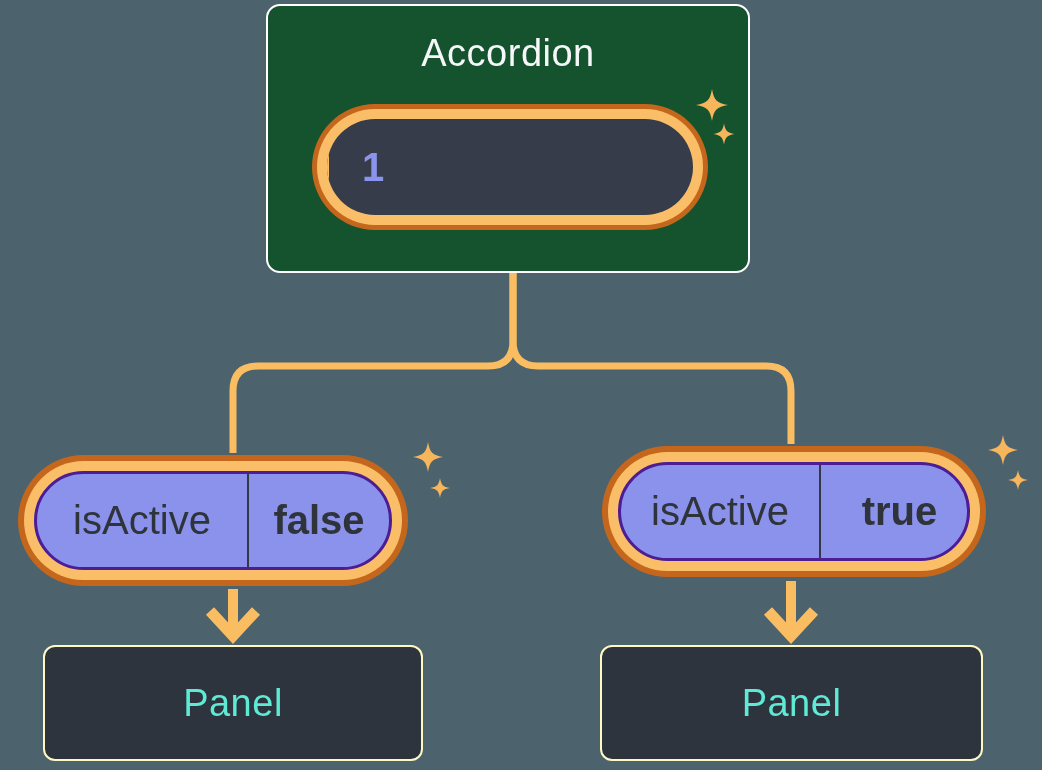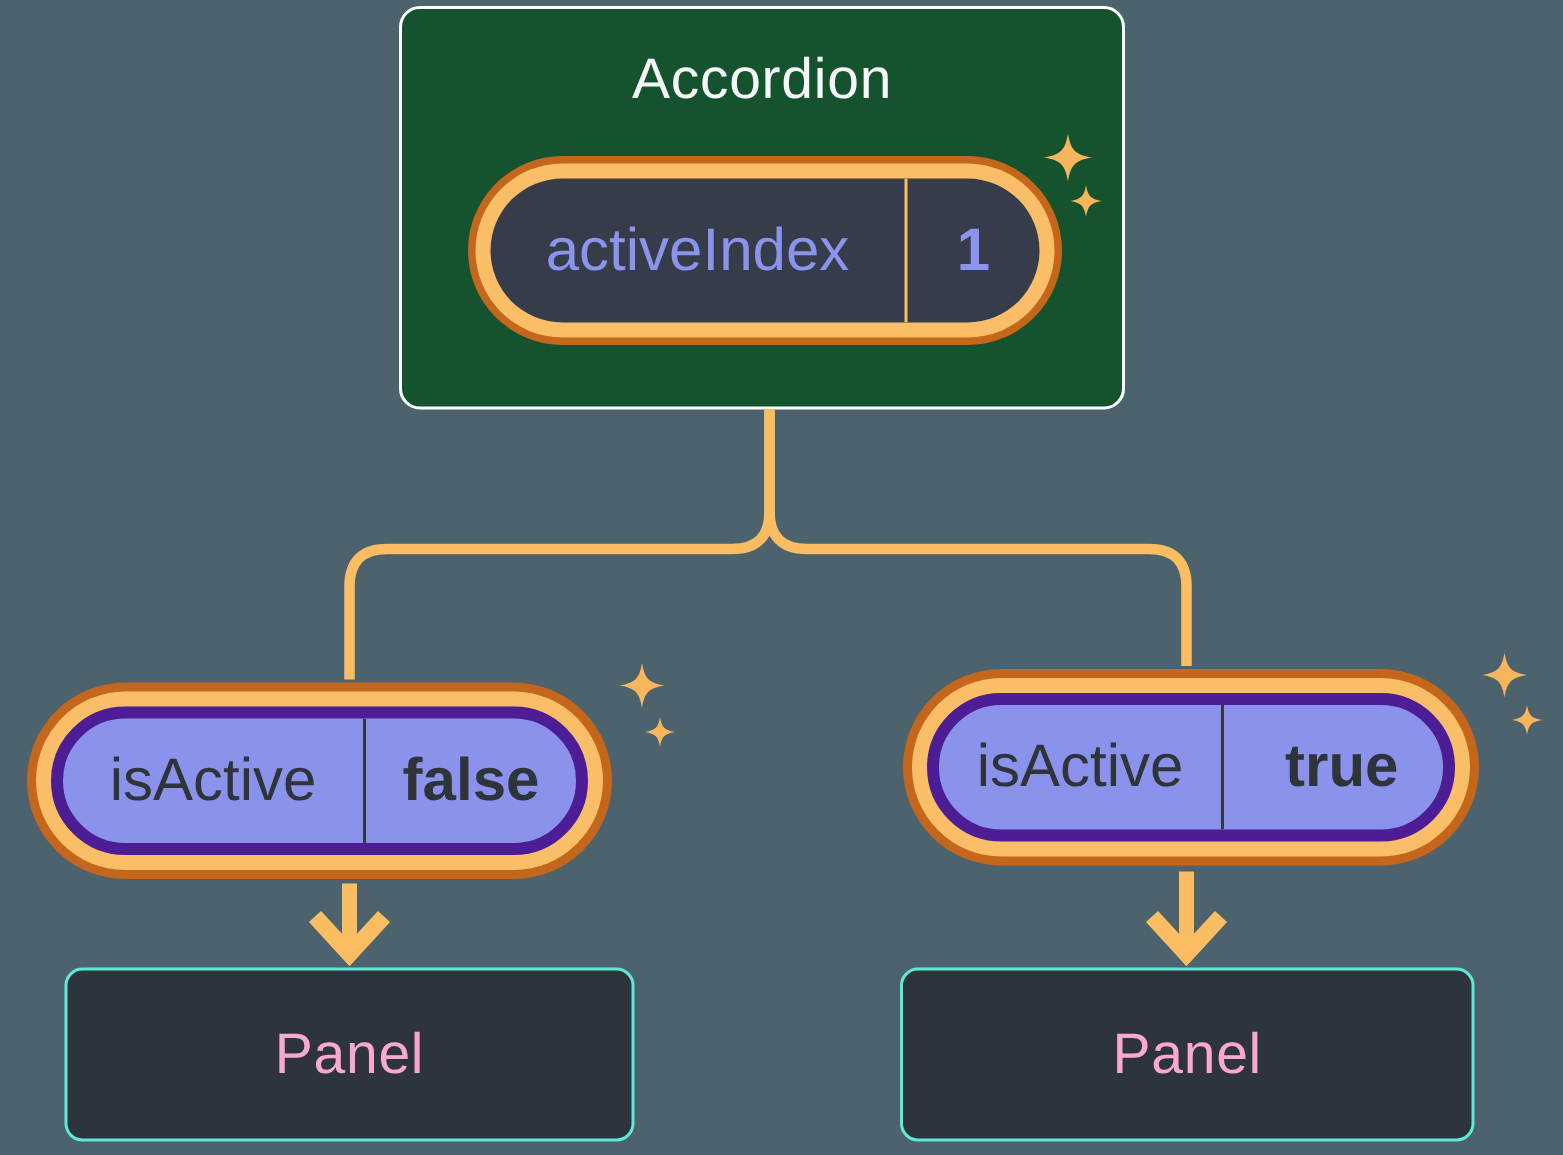--- a/index.html
+++ b/index.html
@@ -90,43 +90,43 @@
   .state-pill .pill-core { background: #363C49; }
   .state-pill .seg-label,
   .state-pill .seg-value { color: #8B94EC; }
   .state-pill .seg-divider { background: #FABD62; }
   .state-pill .seg-value { width: 88px; }
 
   
   .prop-pill { padding: 6px; }
   .prop-pill .pill-core {
     background: #8B92EC;
-    border: 8px solid #4c1d95;
+    border: 3px solid #4c1d95;
   }
   .prop-pill .seg-label,
   .prop-pill .seg-value { color: #2F343B; }
   .prop-pill .seg-divider { background: #333845; }
 
   .prop-pill-left  { left: 18px;  top: 455px; width: 390px; height: 131px; }
   .prop-pill-left  .seg-value { width: 140px; }
   .prop-pill-right { left: 602px; top: 446px; width: 384px; height: 131px; }
   .prop-pill-right .seg-value { width: 135px; margin-left: 11px; }
 
   
   .panel {
     position: absolute;
     background: #2E343E;
-    border: 2px solid #5eead4;
+    border: 2px solid #fef9c3;
     border-radius: 12px;
     display: flex;
     align-items: center;
     justify-content: center;
     font-size: 38px;
     font-weight: 500;
-    color: #f9a8d4;
+    color: #5eead4;
     letter-spacing: 0.5px;
     z-index: 1;
   }
   .panel-left  { left: 43px;  top: 645px; width: 380px; height: 116px; }
   .panel-right { left: 600px; top: 645px; width: 383px; height: 116px; }
 </style>
 </head>
 <body>
 
 <div class="canvas">
@@ -160,21 +160,20 @@
       <use href="#sparkle" transform="translate(1018,480) scale(10)"></use>
     </g>
   </svg>
 
   <div class="root-box">
     <div class="box-title">Accordion</div>
 
     <div class="pill state-pill">
       <div class="pill-mid">
         <div class="pill-core">
-          <span class="seg-label">activeIndex</span>
           <span class="seg-divider"></span>
           <span class="seg-value">1</span>
         </div>
       </div>
     </div>
   </div>
 
   <div class="pill prop-pill prop-pill-left">
     <div class="pill-mid">
       <div class="pill-core">

